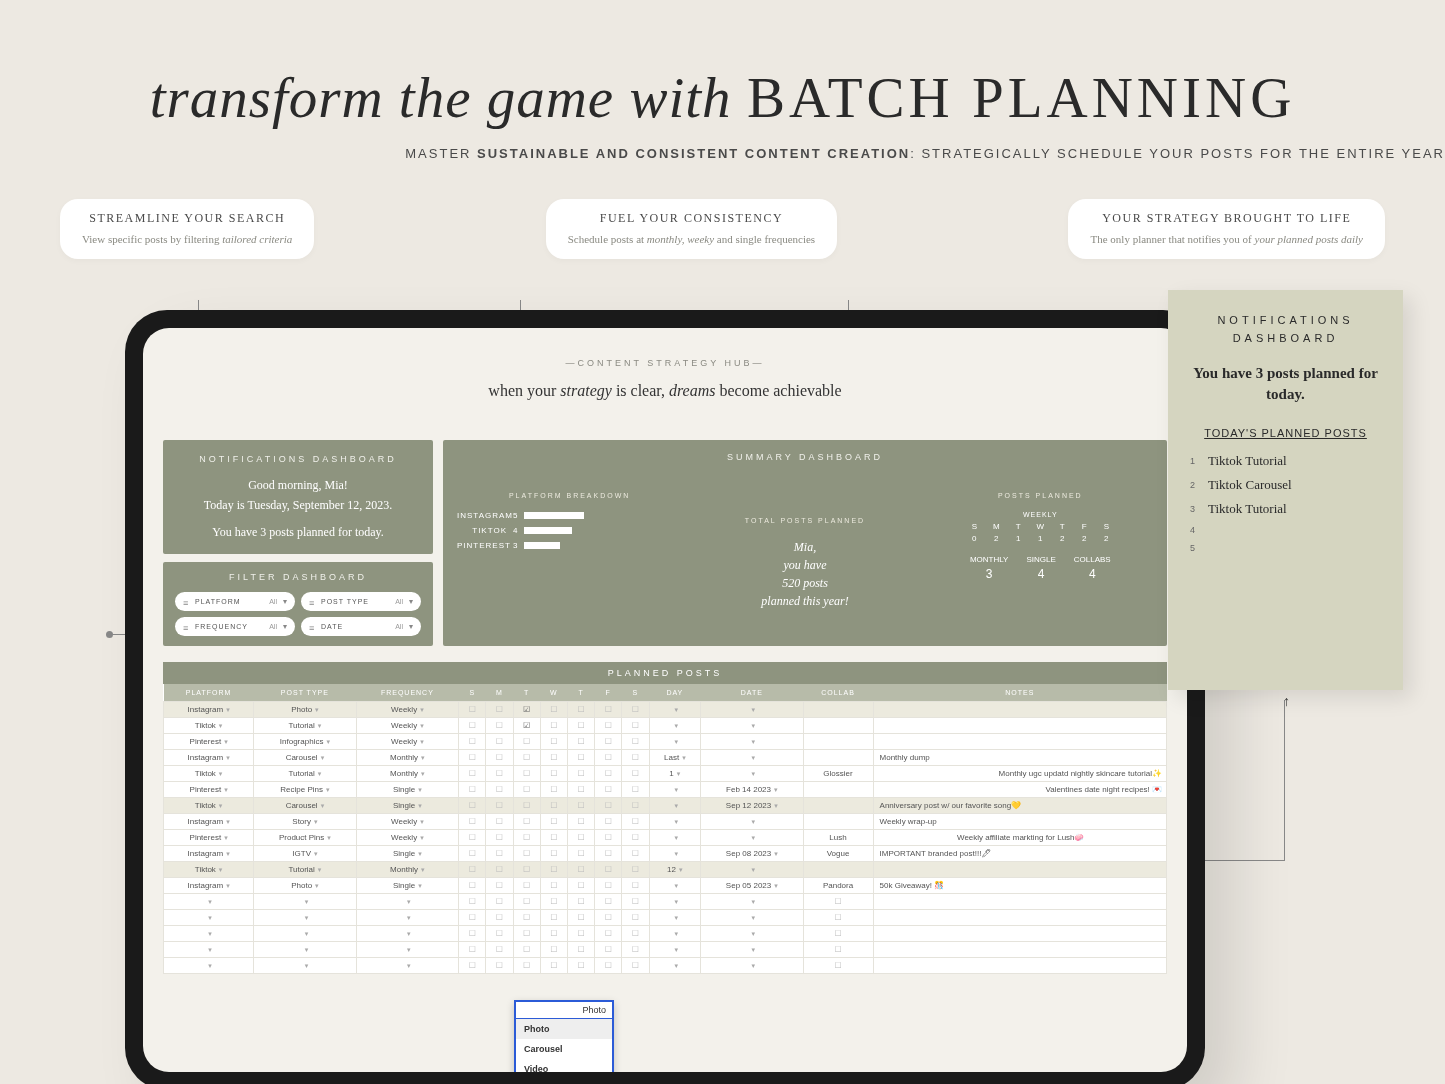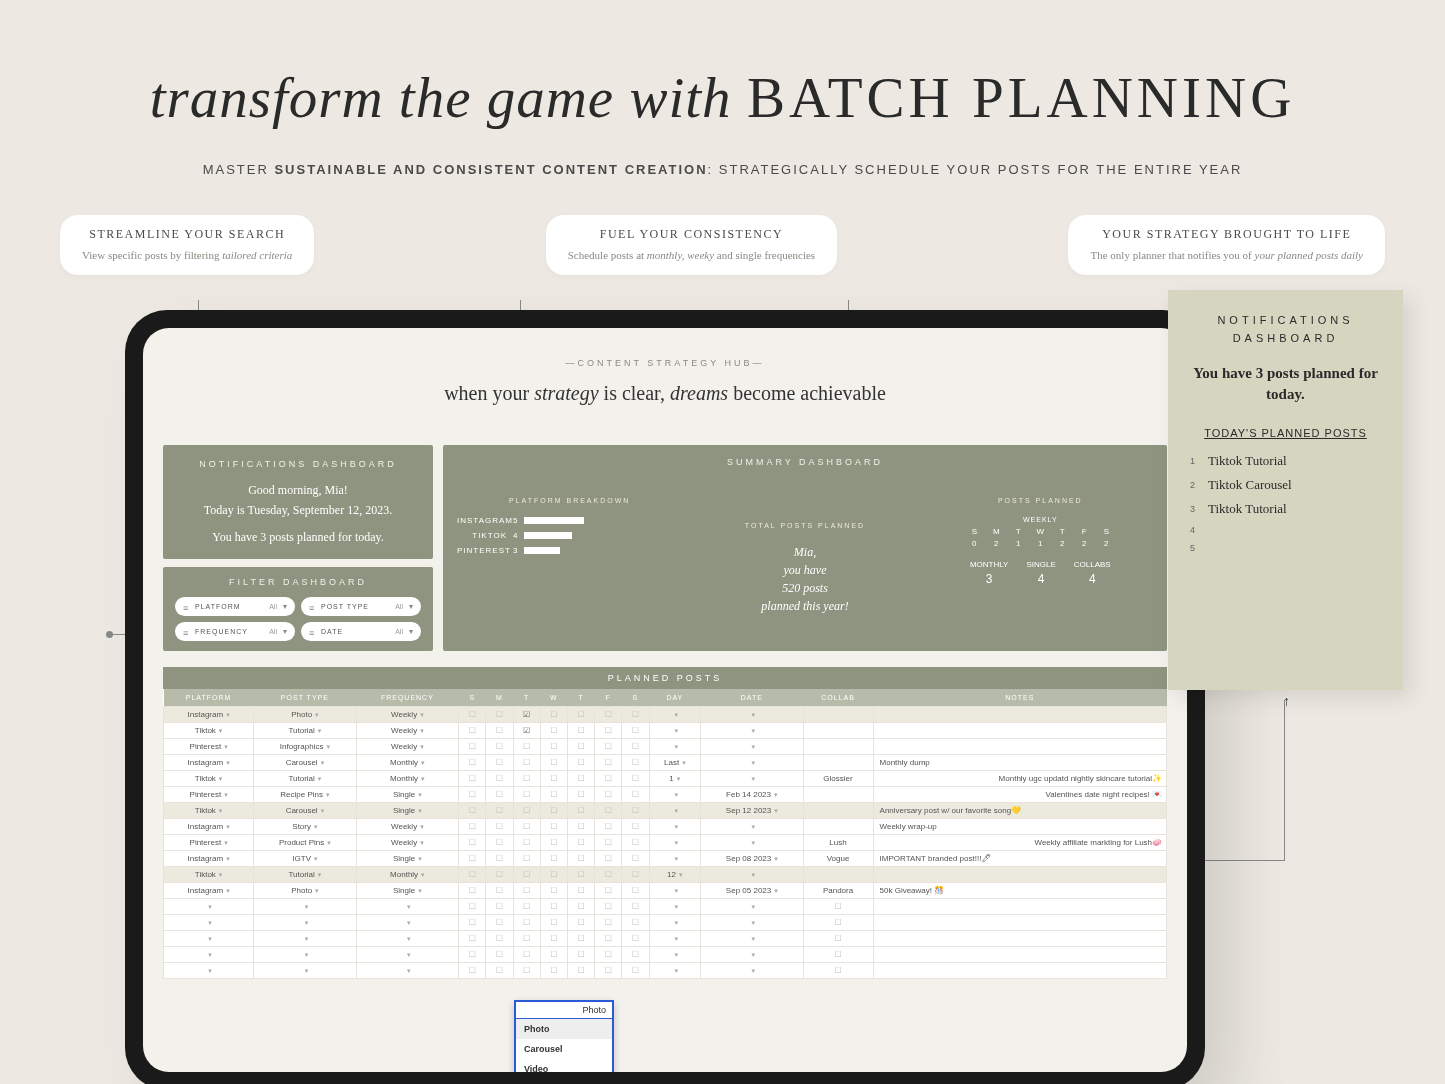--- a/index.html
+++ b/index.html
@@ -16,25 +16,25 @@
     text-align: center;
     padding-top: 65px;
     font-size: 57px;
     font-family: Georgia, serif;
     font-style: italic;
     color: #2a2a2a;
     letter-spacing: 1px;
   }
   .headline .caps { font-style: normal; letter-spacing: 4px; }
   .subhead {
-    text-align: center;
+    text-align: right;
     font-family: Arial, sans-serif;
     font-size: 13px;
     letter-spacing: 2px;
-    margin-top: 32px;
+    margin-top: 16px;
     color: #4a4a4a;
   }
   .subhead b { font-weight: bold; }
 
   .pills {
     display: flex;
     justify-content: space-between;
     padding: 0 60px;
     margin-top: 38px;
     gap: 30px;
@@ -66,21 +66,21 @@
   }
   .screen {
     background: #f3f1eb;
     width: 100%;
     height: 100%;
     border-radius: 26px;
     overflow: hidden;
     position: relative;
   }
   .hub-label { text-align: center; font-family: Arial, sans-serif; font-size: 9px; letter-spacing: 3px; color: #8a8a82; padding-top: 30px; }
-  .hub-title { text-align: center; font-size: 20px; font-style: italic; color: #333; margin-top: 14px; font-family: Georgia, serif; }
+  .hub-title { text-align: center; font-size: 16px; font-style: italic; color: #333; margin-top: 14px; font-family: Georgia, serif; }
   .hub-title em { font-style: italic; }
   .hub-title .n { font-style: normal; }
 
   .dash-row { display: flex; gap: 10px; padding: 40px 20px 10px 20px; }
   .card {
     background: #8e947f;
     color: #fff;
     border-radius: 2px;
     padding: 12px 14px;
     font-family: Georgia, serif;
@@ -454,21 +454,21 @@
             <td class="cb"></td>
             <td class="cb"></td>
             <td class="cb"></td>
             <td class="cb"></td>
             <td class="cb"></td>
             <td class="cb"></td>
             <td class="cb"></td>
             <td><span class="dd"></span></td>
             <td><span class="dd"></span></td>
             <td class="">Lush</td>
-            <td style="text-align: right; padding-left: 6px;">Weekly affiliate markting for Lush🧼</td>
+            <td style="text-align: center; padding-left: 6px;">Weekly affiliate markting for Lush🧼</td>
           </tr>
           <tr>
             <td>Instagram<span class="dd"></span></td>
             <td>IGTV<span class="dd"></span></td>
             <td>Single<span class="dd"></span></td>
             <td class="cb"></td>
             <td class="cb"></td>
             <td class="cb"></td>
             <td class="cb"></td>
             <td class="cb"></td>

